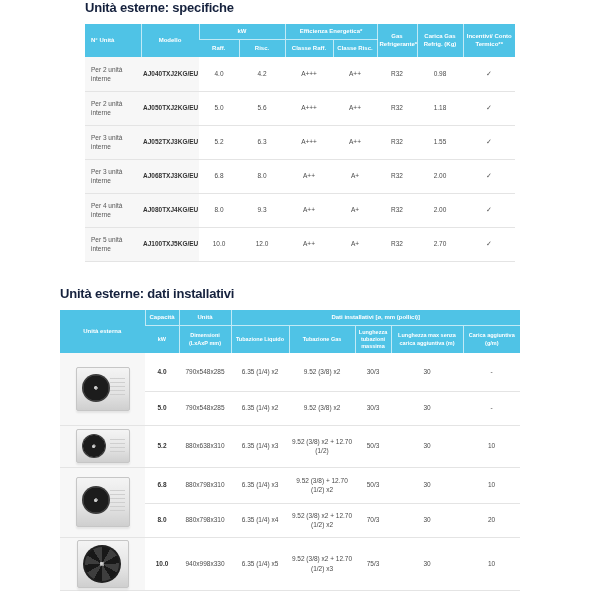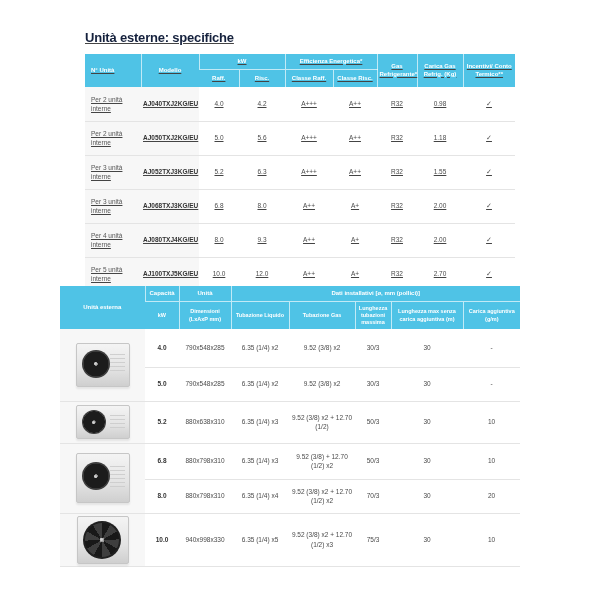--- a/index.html
+++ b/index.html
@@ -1,21 +1,21 @@
 <!DOCTYPE html>
 <html><head>
 <meta charset="utf-8">
 <style>
   html,body{margin:0;padding:0;}
   body{
     width:600px;height:600px;background:#ffffff;position:relative;
     font-family:"Liberation Sans", sans-serif;color:#444;overflow:hidden;
   }
   .sec{position:absolute;}
-  .sec1{left:85px;top:30px;width:430px;text-decoration:underline;}
+  .sec1{left:85px;top:0;width:430px;}
   .sec2{left:60px;top:286px;width:460px;}
   .title{
     font-size:13px;font-weight:bold;color:#15213d;margin:0 0 9px 0;letter-spacing:-0.2px;
   }
   table{border-collapse:collapse;table-layout:fixed;width:100%;}
   thead th{
     background:#4fc3e6;color:#ffffff;font-weight:bold;font-size:6px;line-height:1.3;
     padding:1px 2px;vertical-align:middle;text-align:center;
     border-left:1px solid rgba(255,255,255,.65);
   }
@@ -169,20 +169,21 @@
           <td>A+</td>
           <td>R32</td>
           <td>2.70</td>
           <td class="check">✓</td>
         </tr>
       </tbody>
   </table>
 </div>
 
 <div class="sec sec2">
+  <h1 class="title">Unità esterne: dati installativi</h1>
   <table class="t2">
     <colgroup>
       <col style="width:85px">
         <col style="width:34px">
         <col style="width:52px">
         <col style="width:58px">
       <col style="width:66px">
         <col style="width:36px">
         <col style="width:72px">
         <col style="width:57px">

